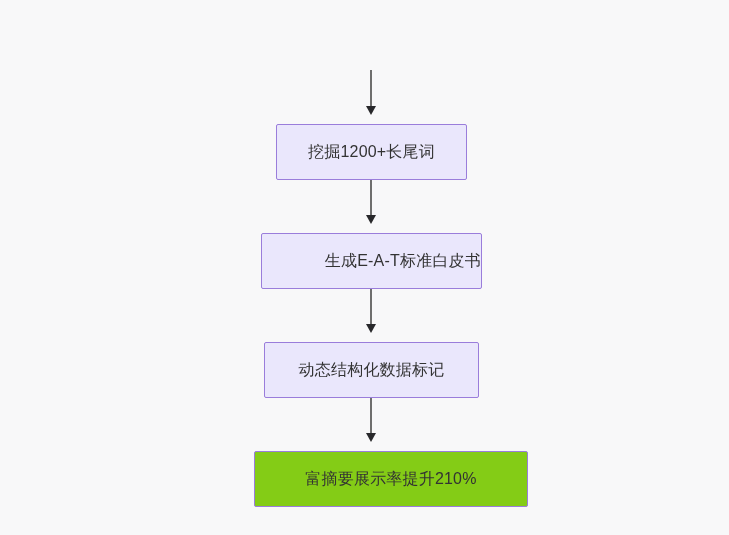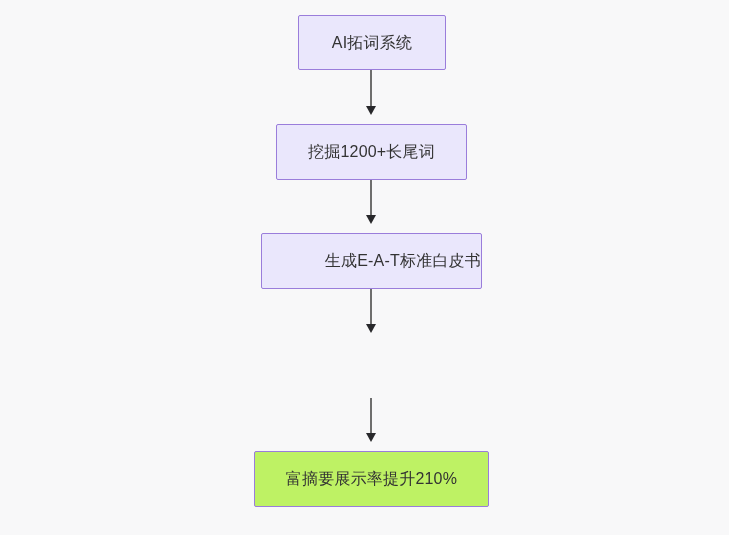--- a/index.html
+++ b/index.html
@@ -53,34 +53,34 @@
     border-left: 5.5px solid transparent;
     border-right: 5.5px solid transparent;
     border-top: 9px solid #28282b;
   }
 </style>
 </head>
 <body>
 
 <div id="flowchart">
 
-  <div class="node" style="left: 298px; top: 15px; width: 148px; height: 55px; background: rgb(234, 231, 252); border-color: rgb(154, 125, 219); color: rgb(51, 51, 51);">
-    <span>AI拓词系统</span>
-  </div>
 
   <div class="node" style="left: 276px; top: 124px; width: 191px; height: 56px; background: rgb(234, 231, 252); border-color: rgb(154, 125, 219); color: rgb(51, 51, 51);">
     <span>挖掘1200+长尾词</span>
   </div>
 
   <div class="node" style="left: 261px; top: 233px; width: 221px; height: 56px; background: rgb(234, 231, 252); border-color: rgb(154, 125, 219); color: rgb(51, 51, 51); justify-content: flex-end;">
     <span>生成E-A-T标准白皮书</span>
   </div>
 
+  <div class="node" style="left: 264px; top: 342px; width: 215px; height: 56px; background: rgb(234, 231, 252); border-color: rgb(154, 125, 219); color: rgb(51, 51, 51);">
+    <span>动态结构化数据标记</span>
+  </div>
 
-  <div class="node" style="left: 254px; top: 451px; width: 235px; height: 56px; background: #bef264; border-color: rgb(154, 125, 219); color: rgb(51, 51, 51); text-align: right;">
+  <div class="node" style="left: 254px; top: 451px; width: 274px; height: 56px; background: #84cc16; border-color: rgb(154, 125, 219); color: rgb(51, 51, 51); text-align: right;">
     <span>富摘要展示率提升210%</span>
   </div>
 
   <div class="edge" style="left: 371px; top: 70px;">
     <div class="line" style="height: 37px; background: rgb(110, 110, 110);"></div>
     <div class="head" style="top: 36px; border-top-color: rgb(40, 40, 43);"></div>
   </div>
 
   <div class="edge" style="left: 371px; top: 180px;">
     <div class="line" style="height: 36px; background: rgb(110, 110, 110);"></div>

